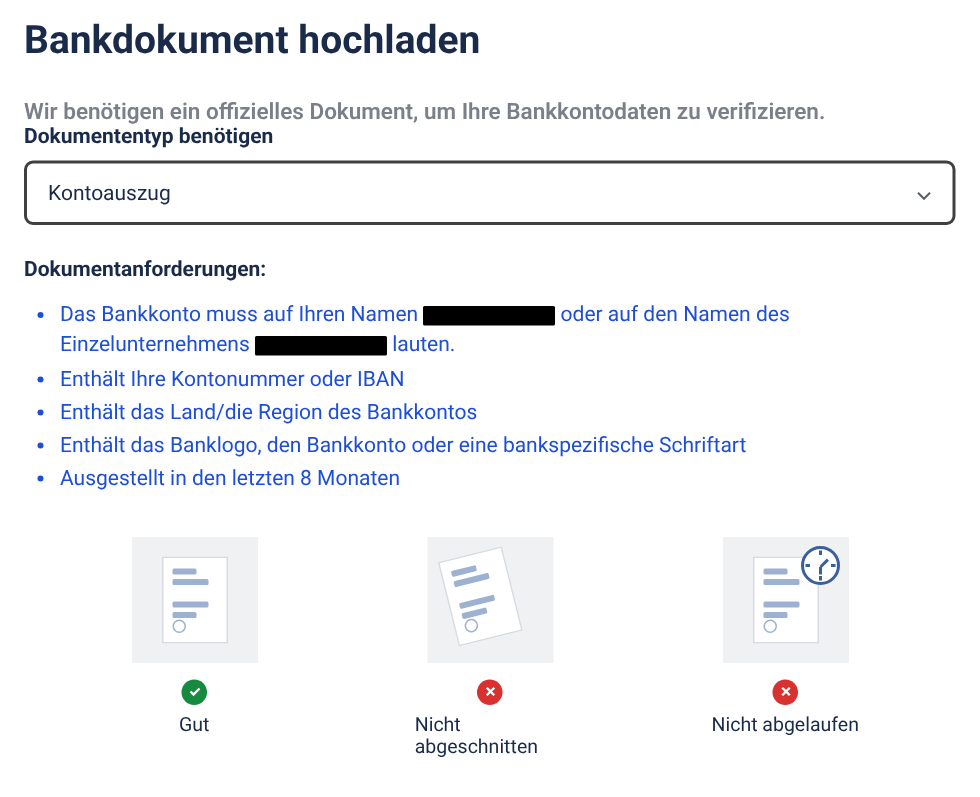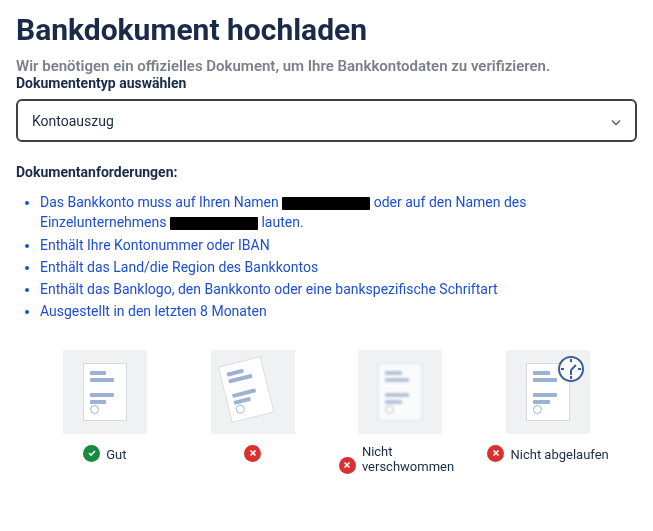--- a/index.html
+++ b/index.html
@@ -3,24 +3,24 @@
   <meta charset="utf-8">
   <style>
     * { box-sizing: border-box; margin: 0; padding: 0; }
     body {
       font-family: -apple-system, BlinkMacSystemFont, "Segoe UI", Roboto, Helvetica, Arial, sans-serif;
       color: #1a2b4a;
       padding: 12px 16px;
       width: 653px;
     }
     h1 {
-      font-size: 30px;
+      font-size: 26px;
       font-weight: 700;
       color: #1a2b4a;
-      margin-bottom: 10px;
+      margin-bottom: 23px;
     }
     .subtitle {
       font-size: 15px;
       font-weight: 600;
       color: #7a7f8a;
     }
     .field-label {
       font-size: 14px;
       font-weight: 700;
       color: #1a2b4a;
@@ -126,25 +126,26 @@
     .clock::before { width: 7px; height: 2px; transform: rotate(-45deg); }
     .clock::after { width: 5px; height: 2px; transform: rotate(90deg); }
     .ticks { position:absolute; inset:0; }
     .ticks span { position:absolute; width:2px; height:3px; background:#3a5f9a; left:50%; margin-left:-1px; }
     .ticks span:nth-child(1){ top:1px; }
     .ticks span:nth-child(2){ bottom:1px; }
     .ticks span:nth-child(3){ left:1px; top:50%; margin-top:-1px; width:3px; height:2px; margin-left:0;}
     .ticks span:nth-child(4){ right:1px; left:auto; top:50%; margin-top:-1px; width:3px; height:2px; margin-left:0;}
     .caption {
       display: flex;
-      align-items: flex-end;
+      align-items: center;
       gap: 6px;
       font-size: 13px;
       color: #1a2b4a;
       justify-content: center;
+      flex-direction: column;
     }
     .caption .txt { max-width: 100px; }
     .status-icon {
       width: 17px; height: 17px;
       border-radius: 50%;
       flex-shrink: 0;
       display: flex;
       align-items: center;
       justify-content: center;
       margin-top: 1px;
@@ -152,21 +153,21 @@
     .status-icon.good { background: #168a3f; }
     .status-icon.bad { background: #d93030; }
     .status-icon svg { width: 10px; height: 10px; }
   </style>
 </head>
 <body>
 
 <h1>Bankdokument hochladen</h1>
 <div class="subtitle">Wir benötigen ein offizielles Dokument, um Ihre Bankkontodaten zu verifizieren.</div>
 
-<div class="field-label">Dokumententyp auswählen</div>
+<div class="field-label">Dokumententyp benötigen</div>
 <div class="select-wrap">
   <span class="select-value">Kontoauszug</span>
   <span class="chevron">
     <svg width="10" height="7" viewBox="0 0 10 7">
         <path d="M1 1.5 L5 5.5 L9 1.5" fill="none" stroke="#5a5f6a" stroke-width="1.4"></path>
       </svg>
   </span>
 </div>
 
 <div class="section-head">Dokumentanforderungen:</div>
@@ -213,43 +214,24 @@
           <div class="bar short"></div>
         <div class="circle"></div>
       </div>
     </div>
     <div class="caption">
       <span class="status-icon bad">
         <svg viewBox="0 0 10 10">
             <path d="M2.5 2.5 L7.5 7.5 M7.5 2.5 L2.5 7.5" stroke="#fff" stroke-width="1.6"></path>
           </svg>
       </span>
+      <span class="txt">Nicht abgeschnitten</span>
     </div>
   </div>
 
-  <div class="example">
-    <div class="thumb">
-      <div class="doc blur">
-        <div class="bar short"></div>
-          <div class="bar med"></div>
-        <div style="height:8px"></div>
-        <div class="bar med"></div>
-          <div class="bar short"></div>
-        <div class="circle"></div>
-      </div>
-    </div>
-    <div class="caption">
-      <span class="status-icon bad">
-        <svg viewBox="0 0 10 10">
-            <path d="M2.5 2.5 L7.5 7.5 M7.5 2.5 L2.5 7.5" stroke="#fff" stroke-width="1.6"></path>
-          </svg>
-      </span>
-      <span class="txt">Nicht verschwommen</span>
-    </div>
-  </div>
 
   <div class="example">
     <div class="thumb">
       <div class="doc">
         <div class="bar short"></div>
           <div class="bar med"></div>
         <div style="height:8px"></div>
         <div class="bar med"></div>
           <div class="bar short"></div>
         <div class="circle"></div>

